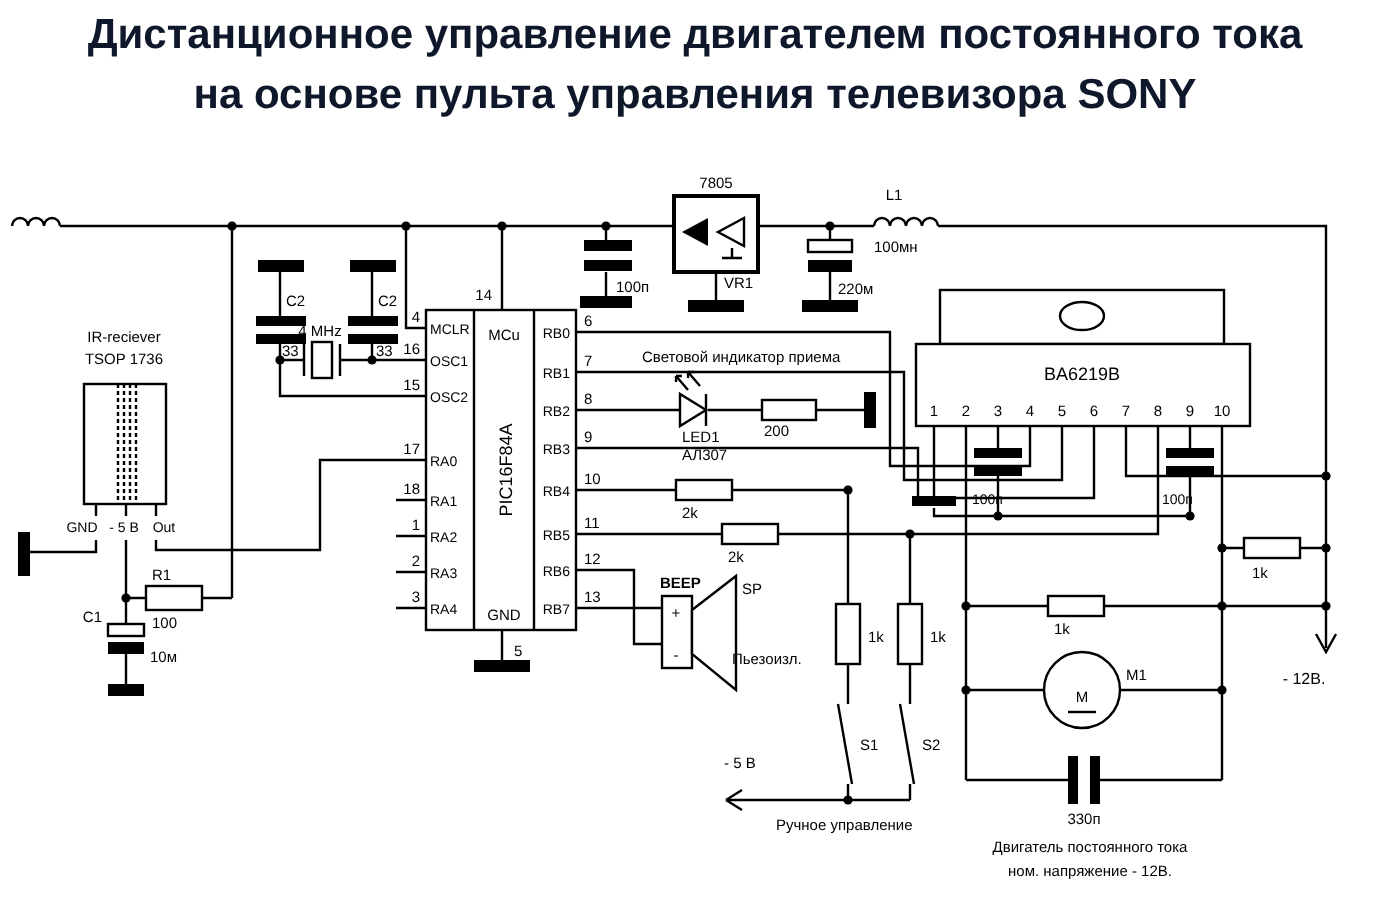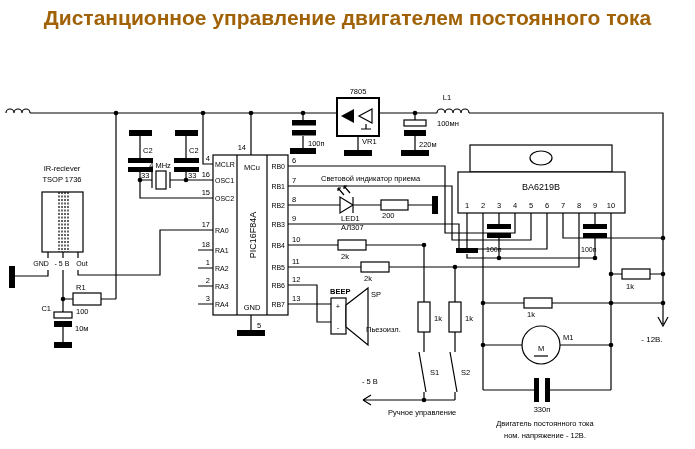--- a/index.html
+++ b/index.html
@@ -1,18 +1,18 @@
 <!DOCTYPE html>
 <html><head>
 <meta charset="utf-8">
 <style>
   html,body{margin:0;padding:0;background:#888;}
   .page{position:relative;width:695px;height:449px;background:#ffffff;margin:0 auto;overflow:hidden;
         font-family:"Liberation Sans",sans-serif;}
-  .title{position:absolute;left:0;width:695px;text-align:center;font-weight:bold;color:#a16207;
+  .title{position:absolute;left:0;width:695px;text-align:center;font-weight:bold;color:#0f172a;
          font-size:21px;letter-spacing:0px;}
   .t1{top:6px;}
   .t2{top:36px;}
   svg{position:absolute;left:0;top:0;}
   .w{fill:none;stroke:#000;stroke-width:1.2;}
   .f{fill:#000;stroke:none;}
   .box{fill:#fff;stroke:#000;stroke-width:1.2;}
   .box2{fill:#fff;stroke:#000;stroke-width:2;}
   text{fill:#000;font-family:"Liberation Sans",sans-serif;font-size:7.5px;}
   .ts{font-size:7px;}
@@ -20,20 +20,21 @@
   .tb{font-size:9px;}
   .bold{font-weight:bold;}
   .mid{text-anchor:middle;}
   .end{text-anchor:end;}
 </style>
 </head>
 <body>
 
 <div class="page">
   <div class="title t1">Дистанционное управление двигателем постоянного тока</div>
+  <div class="title t2">на основе пульта управления телевизора SONY</div>
 
   <svg width="695" height="449" viewBox="0 0 695 449">
 
     <g>
       <path class="w" d="M6,113 a4,4 0 0 1 8,0 a4,4 0 0 1 8,0 a4,4 0 0 1 8,0"></path>
       <path class="w" d="
         M30,113 H337  M379,113 H437  M469,113 H663 V303
         M203,113 V164 H213  M251,113 V155
         M303,113 V120 M303,136 V148
         M415,113 V120 M415,136 V150

